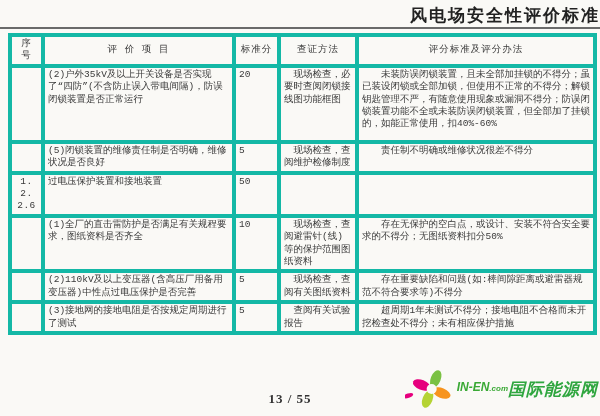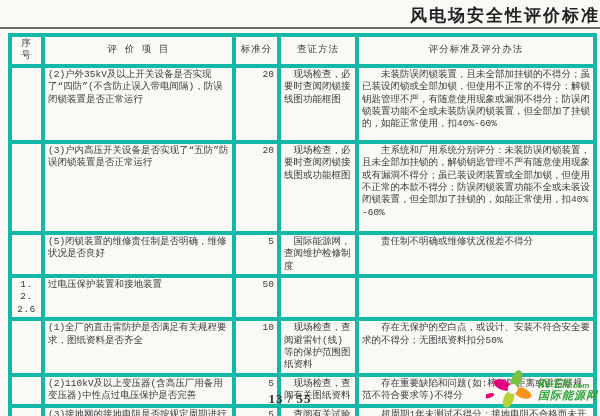--- a/index.html
+++ b/index.html
@@ -33,43 +33,43 @@
     word-break:break-all;
     font-family:Liberation Mono, monospace;
   }
   table.eval th{
     text-align:center;vertical-align:middle;
     font-size:9.5px;height:15px;padding:1px 0;
     letter-spacing:1px;
   }
   td.serial{ text-align:center;vertical-align:middle;font-size:9.5px;letter-spacing:.5px;}
   td.item{ font-size:9.2px;line-height:12.2px;padding:1px 2px 1px 3px;}
-  td.score{ text-align:right;vertical-align:middle;font-size:9.5px;}
+  td.score{ text-align:left;vertical-align:middle;font-size:9.5px;}
   td.method{ text-indent:1em;padding:1px 2px;}
   td.criteria{ text-indent:2em;padding:1px 4px 1px 3px;}
   tr.r1{height:76px;} tr.r2{height:91px;} tr.r3{height:30px;}
   tr.r4{height:30px;padding-left:12px;} tr.r5{height:13px;} tr.r6{height:40px;}
   tr.r7{height:30px;margin-left:18px;} tr.r8{height:27px;}
   .footer-page{
     position:absolute;top:391px;left:0;width:580px;text-align:center;
     font-size:13px;font-weight:bold;color:#333;letter-spacing:1px;
   }
   .watermark{
     position:absolute;right:2px;bottom:2px;
     display:flex;align-items:center;gap:2px;
   }
-  .wm-text{display:flex;flex-direction:column;line-height:1;}
+  .wm-text{display:flex;flex-direction:row;line-height:1;}
   .wm-site{
     font-family:"Liberation Sans","DejaVu Sans",sans-serif;
     font-style:italic;font-weight:bold;font-size:12px;color:#3aa935;
   }
   .wm-site .dotcom{font-size:8px;}
   .wm-name{
     font-family:"Liberation Sans","DejaVu Sans",sans-serif;
-    font-weight:bold;font-size:11px;color:#2fa63f;letter-spacing:1px;
+    font-weight:bold;font-size:17px;color:#2fa63f;letter-spacing:1px;
     font-style:italic;
   }
   .wm-logo{flex:0 0 auto;}
 </style>
 </head>
 <body>
 
 <div class="page">
 
   <div class="doc-title">风电场安全性评价标准</div>
@@ -93,32 +93,25 @@
       </tr>
     </thead>
     <tbody>
       <tr class="r1">
         <td class="serial"></td>
         <td class="item">(2)户外35kV及以上开关设备是否实现了“四防”(不含防止误入带电间隔)，防误闭锁装置是否正常运行</td>
         <td class="score">20</td>
         <td class="method">现场检查，必要时查阅闭锁接线图功能框图</td>
         <td class="criteria">未装防误闭锁装置，且未全部加挂锁的不得分；虽已装设闭锁或全部加锁，但使用不正常的不得分；解锁钥匙管理不严，有随意使用现象或漏洞不得分；防误闭锁装置功能不全或未装防误闭锁装置，但全部加了挂锁的，如能正常使用，扣40%-60%</td>
       </tr>
-      <tr class="r2">
-        <td class="serial"></td>
-        <td class="item">(3)户内高压开关设备是否实现了“五防”防误闭锁装置是否正常运行</td>
-        <td class="score">20</td>
-        <td class="method">现场检查，必要时查阅闭锁接线图或功能框图</td>
-        <td class="criteria">主系统和厂用系统分别评分：未装防误闭锁装置，且未全部加挂锁的，解锁钥匙管理不严有随意使用现象或有漏洞不得分；虽已装设闭装置或全部加锁，但使用不正常的本款不得分；防误闭锁装置功能不全或未装设闭锁装置，但全部加了挂锁的，如能正常使用，扣40%-60%</td>
-      </tr>
       <tr class="r4">
         <td class="serial"></td>
         <td class="item">(5)闭锁装置的维修责任制是否明确，维修状况是否良好</td>
         <td class="score">5</td>
-        <td class="method">国际能源网，查阅维护检修制度</td>
+        <td class="method">现场检查，查阅维护检修制度</td>
         <td class="criteria">责任制不明确或维修状况很差不得分</td>
       </tr>
       <tr class="r5">
         <td class="serial">1.2.2.6</td>
         <td class="item">过电压保护装置和接地装置</td>
         <td class="score">50</td>
         <td class="method"></td>
         <td class="criteria"></td>
       </tr>
       <tr class="r6">

